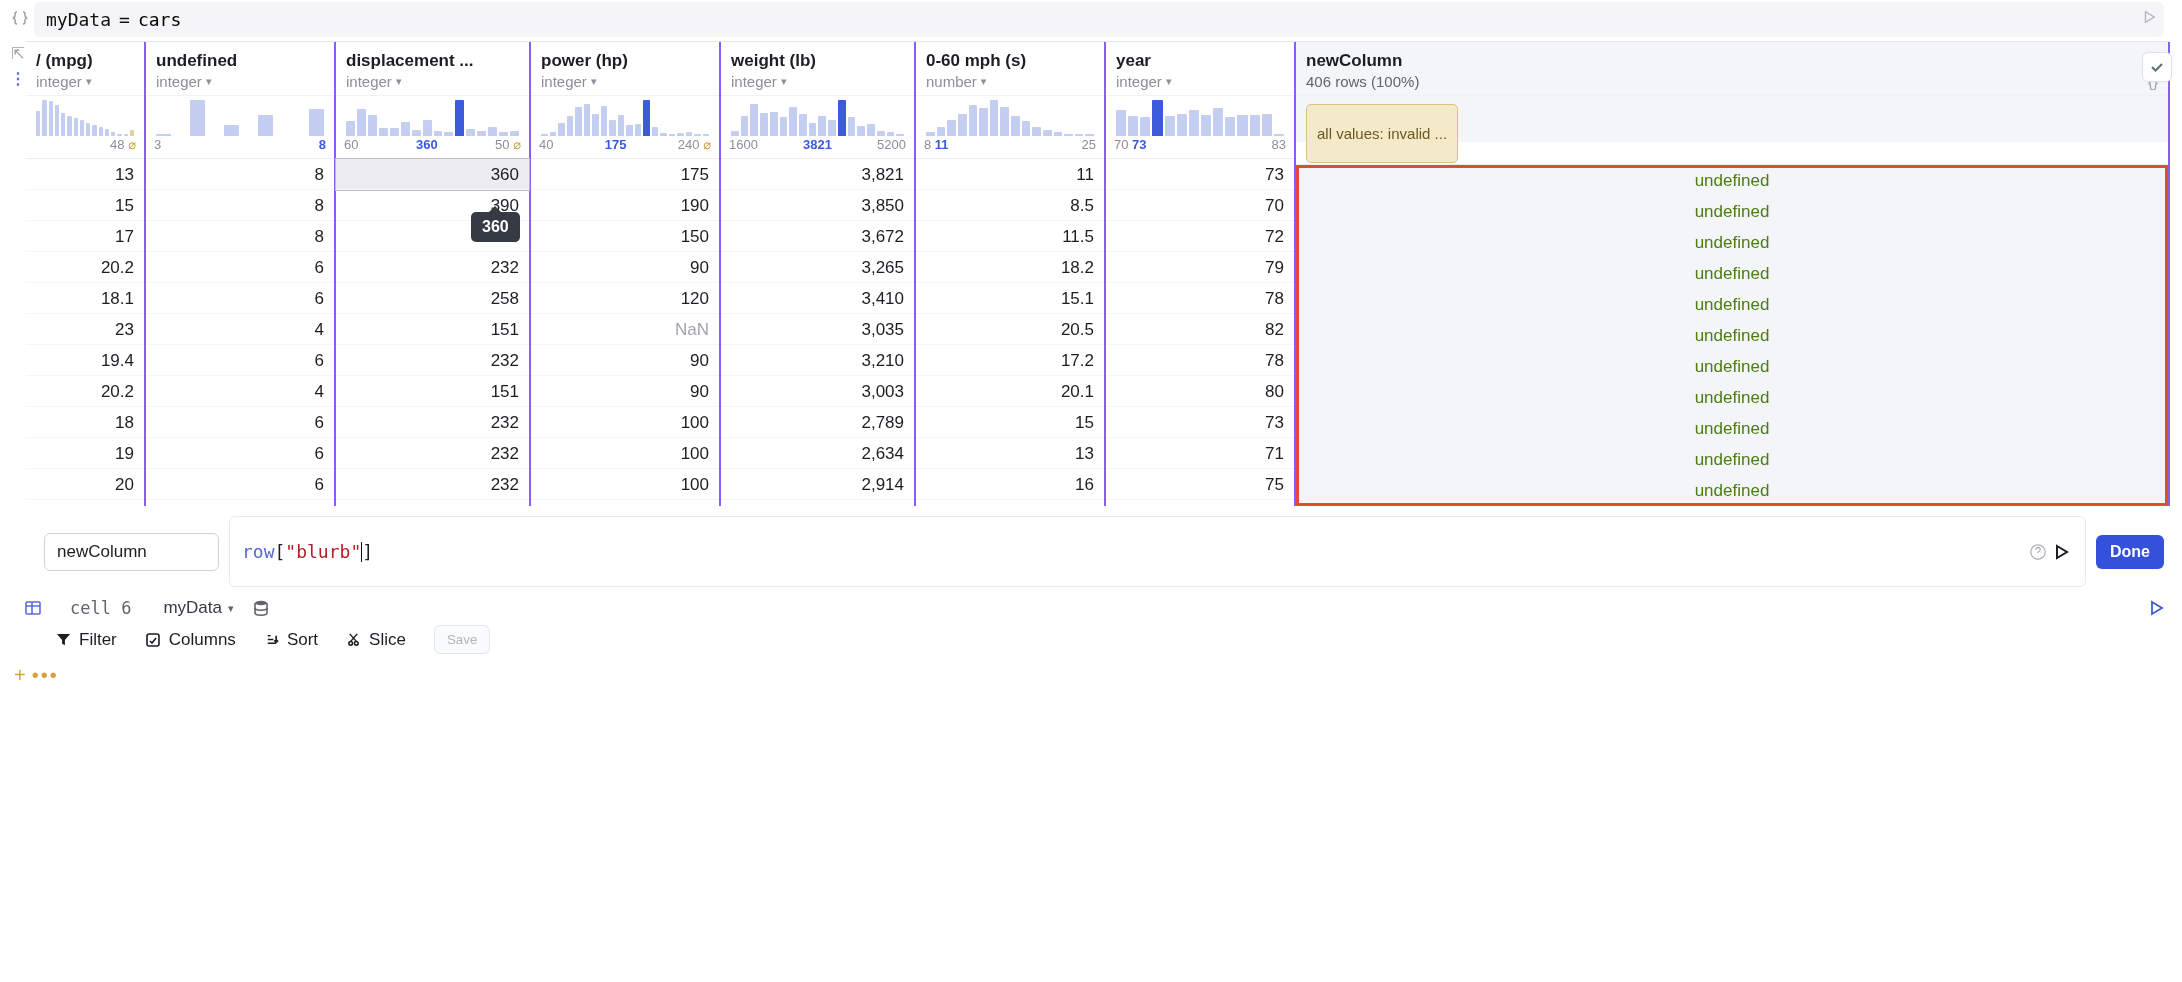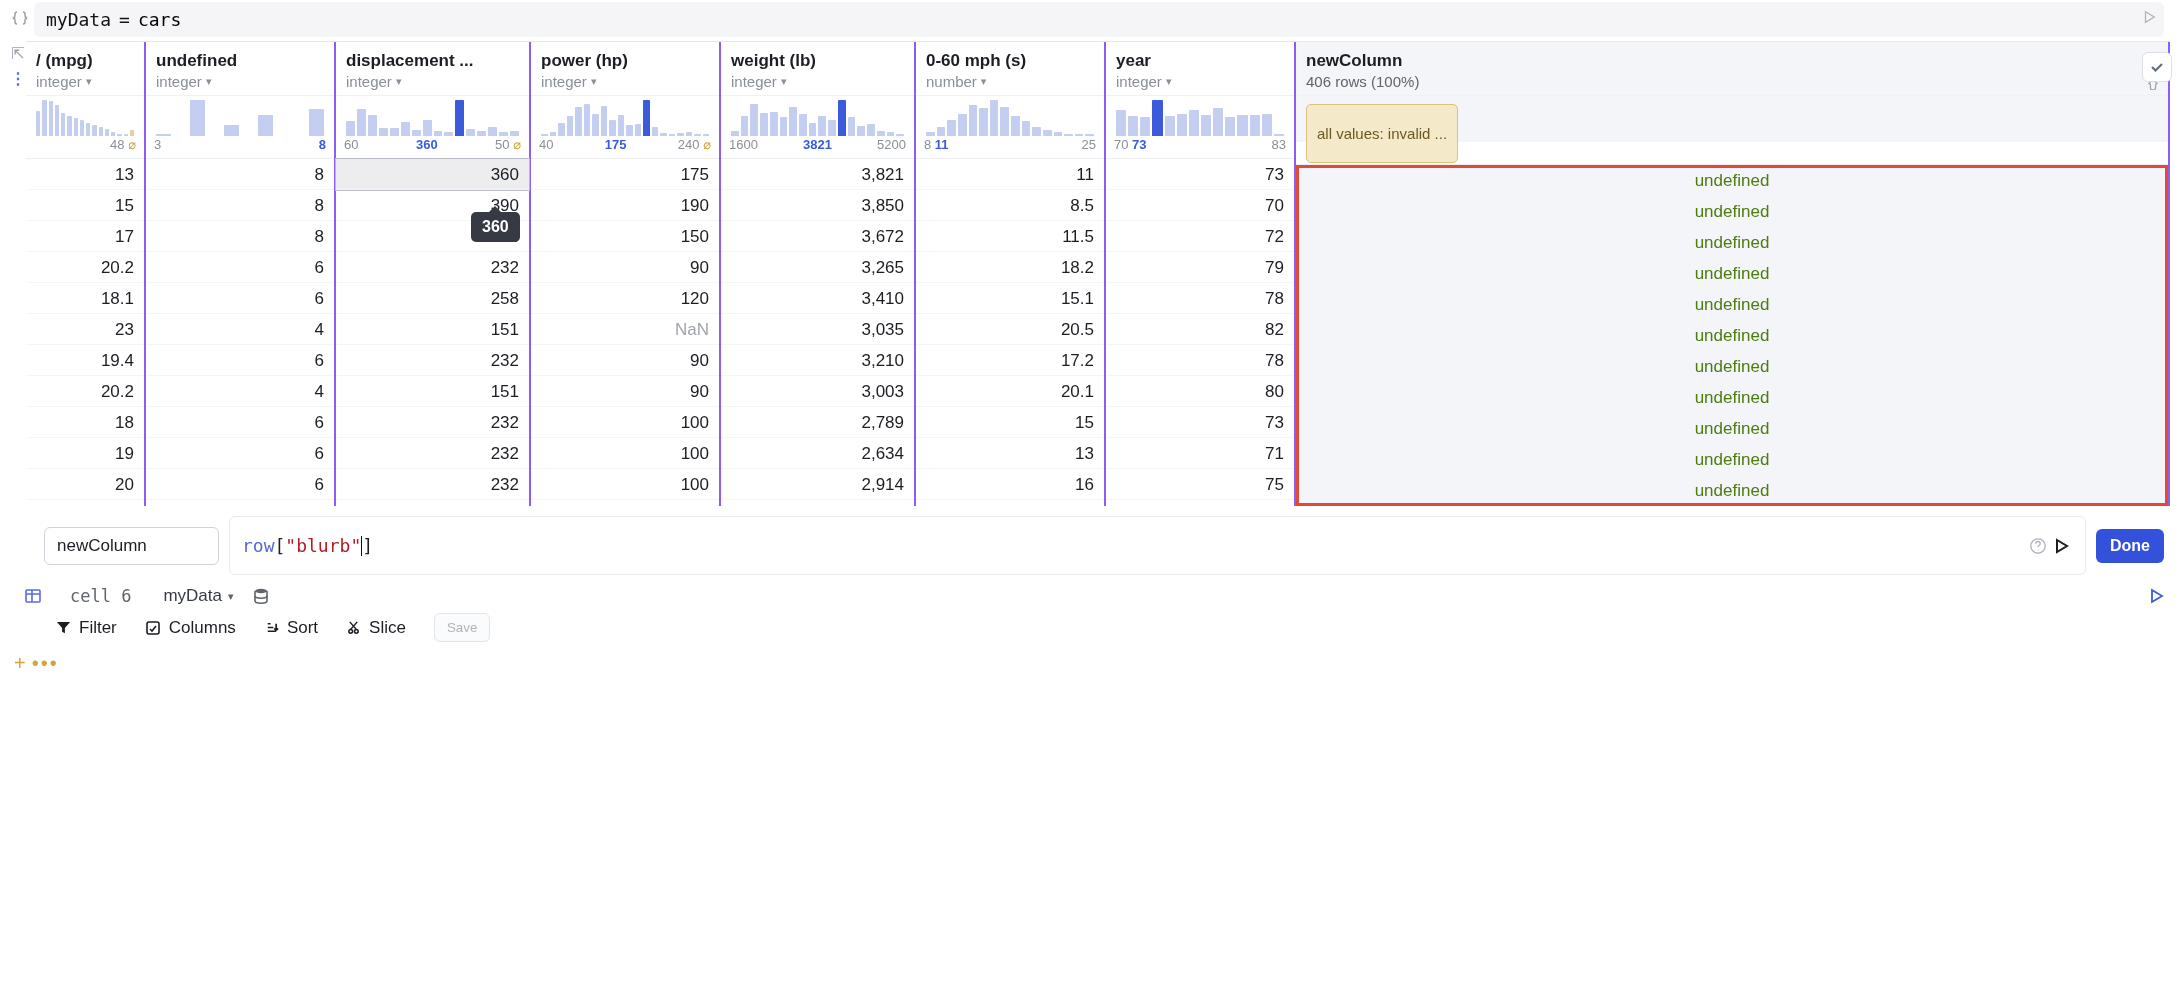--- a/index.html
+++ b/index.html
@@ -44,21 +44,21 @@
 .rowcount { font-size:15px; color:#60646c; margin-top:2px; display:flex; justify-content:space-between; align-items:center; }
 .invalid-badge { display:inline-block; background:#f4e9c9; border:1px solid #d8c27e; color:#6b5a1f; font-size:15px; padding:20px 10px; border-radius:5px; margin:8px 10px; }
 .check-btn { position:absolute; right:-2px; top:10px; width:30px; height:30px; border:1px solid #dcdfe4; border-radius:6px; background:#fff; display:flex; align-items:center; justify-content:center; color:#5f6b7a; }
 
 .tooltip { position:absolute; background:#353a45; color:#fff; font-size:16px; font-weight:600; padding:6px 11px; border-radius:5px; z-index:50; }
 .tooltip::before { content:""; position:absolute; top:-6px; left:50%; margin-left:-6px; border:6px solid transparent; border-bottom-color:#353a45; border-top:none; }
 
 
 .editor-row { display:flex; align-items:center; gap:10px; margin:10px 18px 6px 44px; }
 .colname-input { border:1px solid #d0d3d9; border-radius:6px; padding:8px 12px; font-size:17px; color:#1b1e23; width:175px; background:#fff; }
-.expr-box { border:1px solid #e9ebef; background:#fff; border-radius:6px; padding:18px 12px; font-size:18px; flex:1; display:flex; align-items:center; }
+.expr-box { border:1px solid #e9ebef; background:#fff; border-radius:6px; padding:24px 12px; font-size:18px; flex:1; display:flex; align-items:center; }
 .tok-call { color:#5a67d8; }
 .tok-str { color:#b31d28; }
 .cursor { display:inline-block; width:1px; height:20px; background:#111; vertical-align:middle; }
 .help-ico { color:#b0b4bc; margin-left:auto; margin-right:6px; }
 .play-ico { color:#1b1e23; margin-right:4px; }
 .done-btn { background:#3451db; color:#fff; border:none; border-radius:6px; padding:8px 14px; font-size:16px; font-weight:600; }
 
 
 .bottom { display:flex; align-items:center; gap:18px; margin:10px 18px 6px 22px; font-size:17px; color:#353a45; }
 .bottom .table-ico { color:#6b7280; background:#fff; border-radius:4px; padding:2px; }

